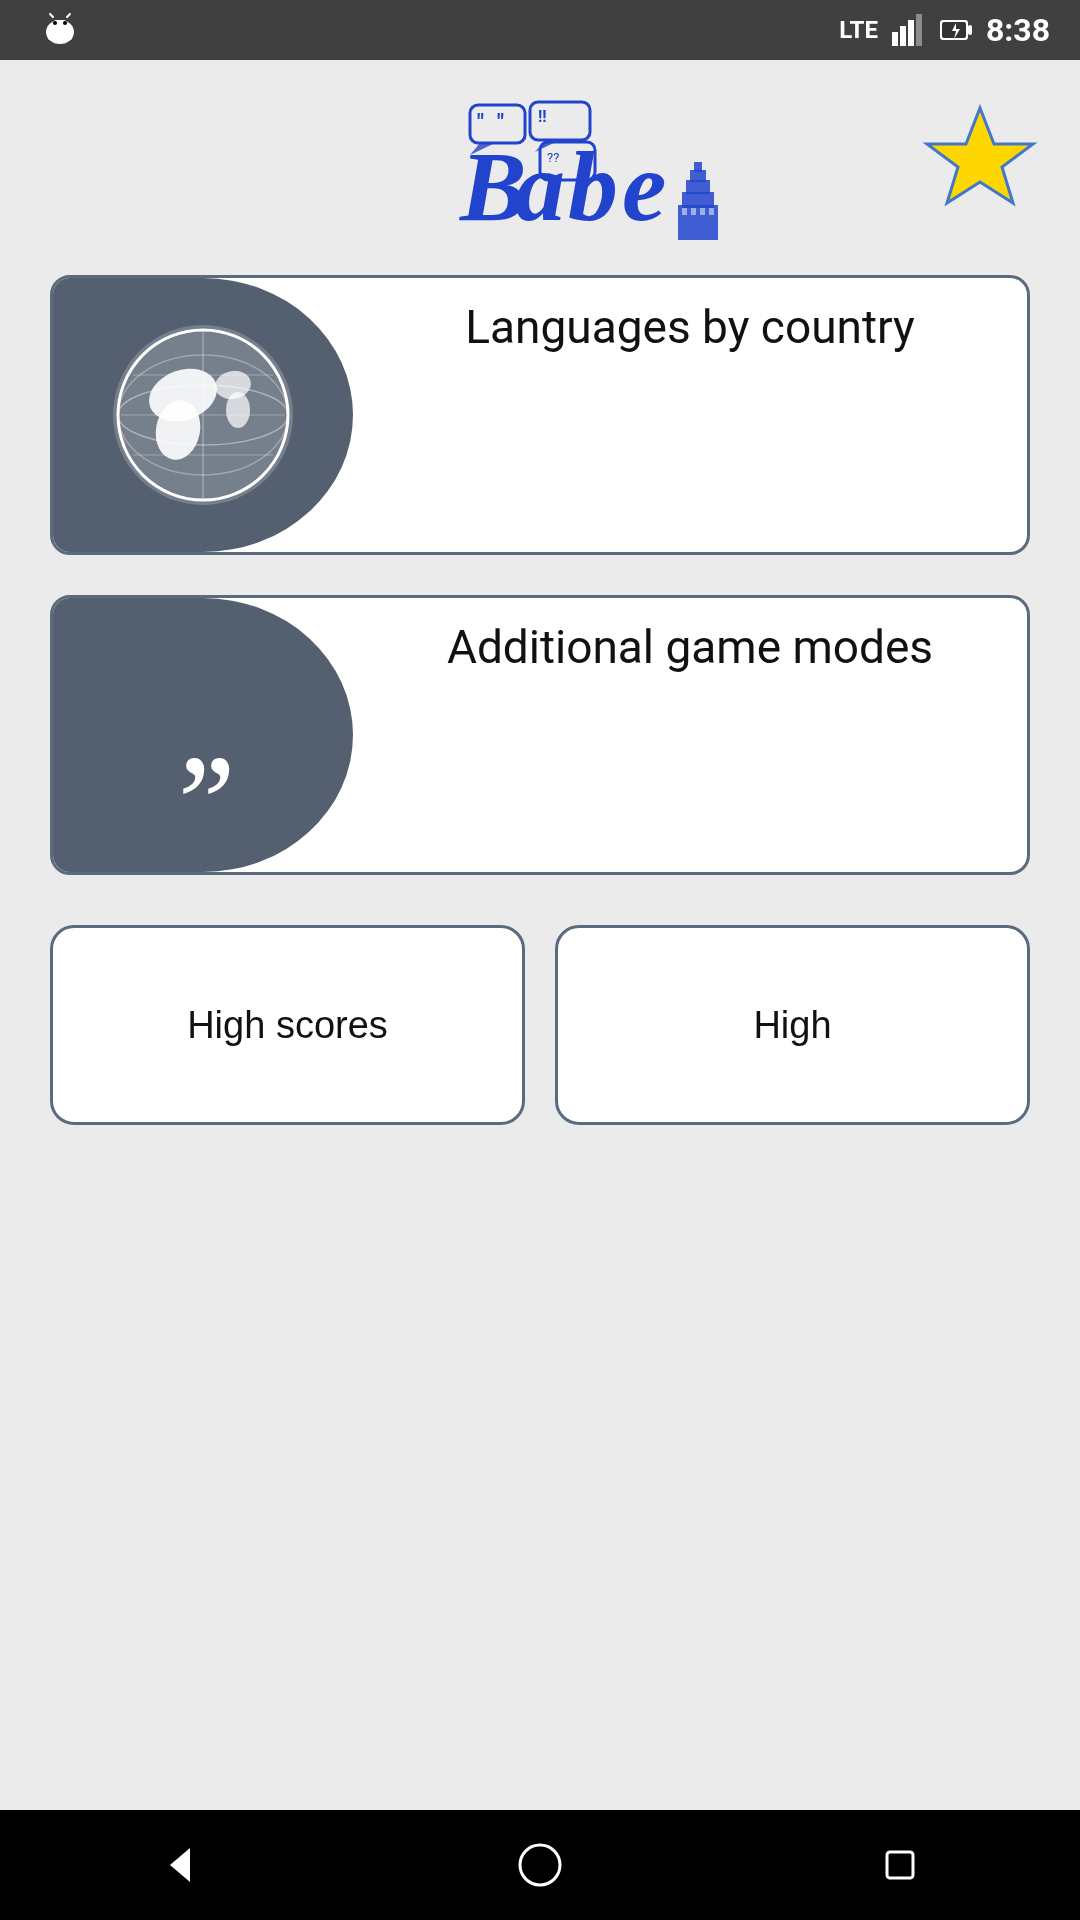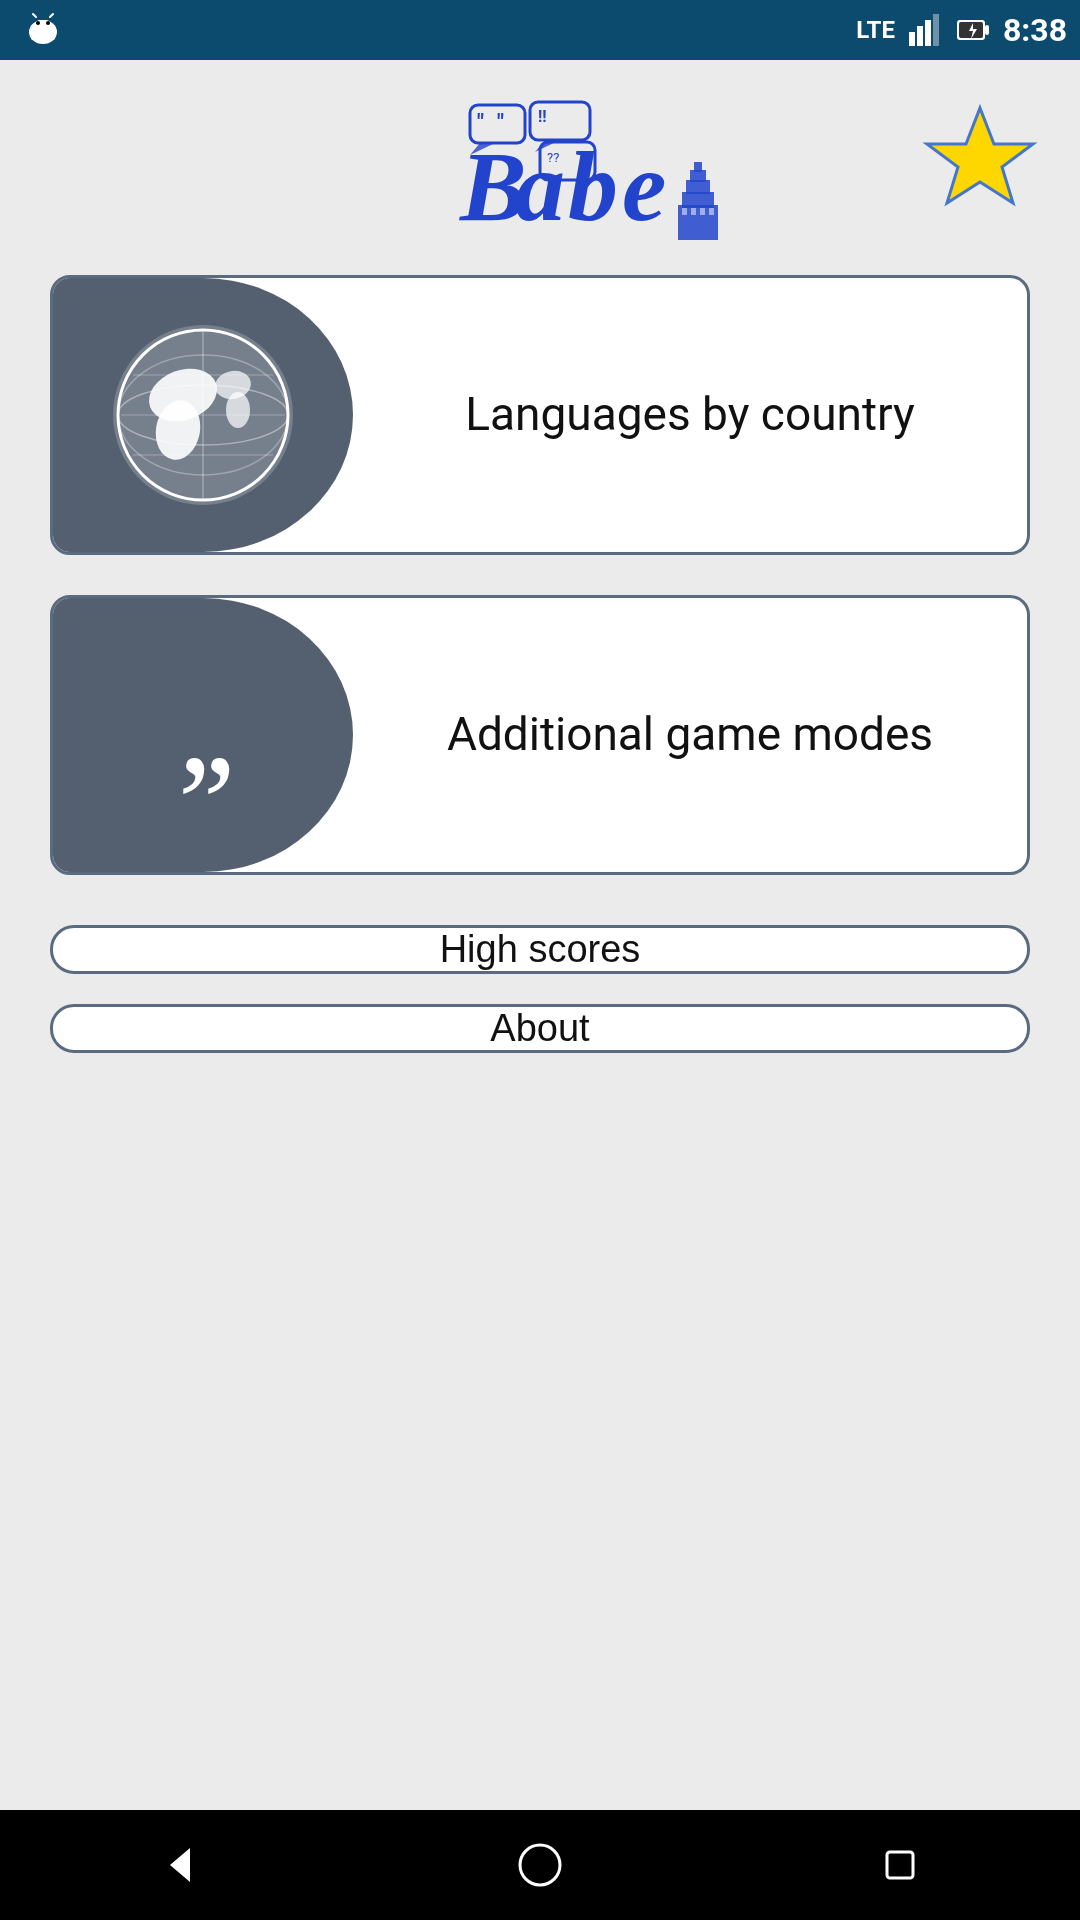--- a/index.html
+++ b/index.html
@@ -11,25 +11,25 @@
       font-family: 'Roboto', Arial, sans-serif;
       display: flex;
       flex-direction: column;
       overflow: hidden;
     }
 
     
     .status-bar {
       width: 100%;
       height: 60px;
-      background: #0c4a6e;
+      background: #404040;
       display: flex;
       align-items: center;
       justify-content: flex-end;
-      padding: 0 13px;
+      padding: 0 30px;
       gap: 16px;
       flex-shrink: 0;
     }
 
     .status-bar-left {
       flex: 1;
       display: flex;
       align-items: center;
       padding-left: 10px;
     }
@@ -119,21 +119,20 @@
       display: flex;
       align-items: center;
       justify-content: center;
       flex-shrink: 0;
       border-radius: 0 50% 50% 0 / 0 50% 50% 0;
     }
 
     .card-text-area {
       flex: 1;
       display: flex;
-      align-items: center;
       justify-content: center;
       padding: 20px 40px;
     }
 
     .card-label {
       font-size: 46px;
       color: #111;
       text-align: center;
       line-height: 1.3;
     }
@@ -154,21 +153,20 @@
       margin-top: -20px;
     }
 
     
     .bottom-buttons {
       width: 100%;
       max-width: 980px;
       display: flex;
       gap: 30px;
       margin-top: 10px;
-      flex-direction: column;
     }
 
     .bottom-btn {
       flex: 1;
       height: 200px;
       background: white;
       border: 3px solid #5a6b80;
       border-radius: 24px;
       display: flex;
       align-items: center;
@@ -327,21 +325,21 @@
     <div class="card-text-area">
       <span class="card-label">Additional game modes</span>
     </div>
   </div>
 
   <div class="bottom-buttons">
     <button class="bottom-btn">
       <span>High scores</span>
     </button>
     <button class="bottom-btn">
-      <span>About</span>
+      <span>High</span>
     </button>
   </div>
 
 </div>
 
 <div class="nav-bar">
   <button class="nav-btn">
     <svg class="nav-icon" viewBox="0 0 50 50">
       <polygon points="35,8 15,25 35,42" fill="white"></polygon>
     </svg>

